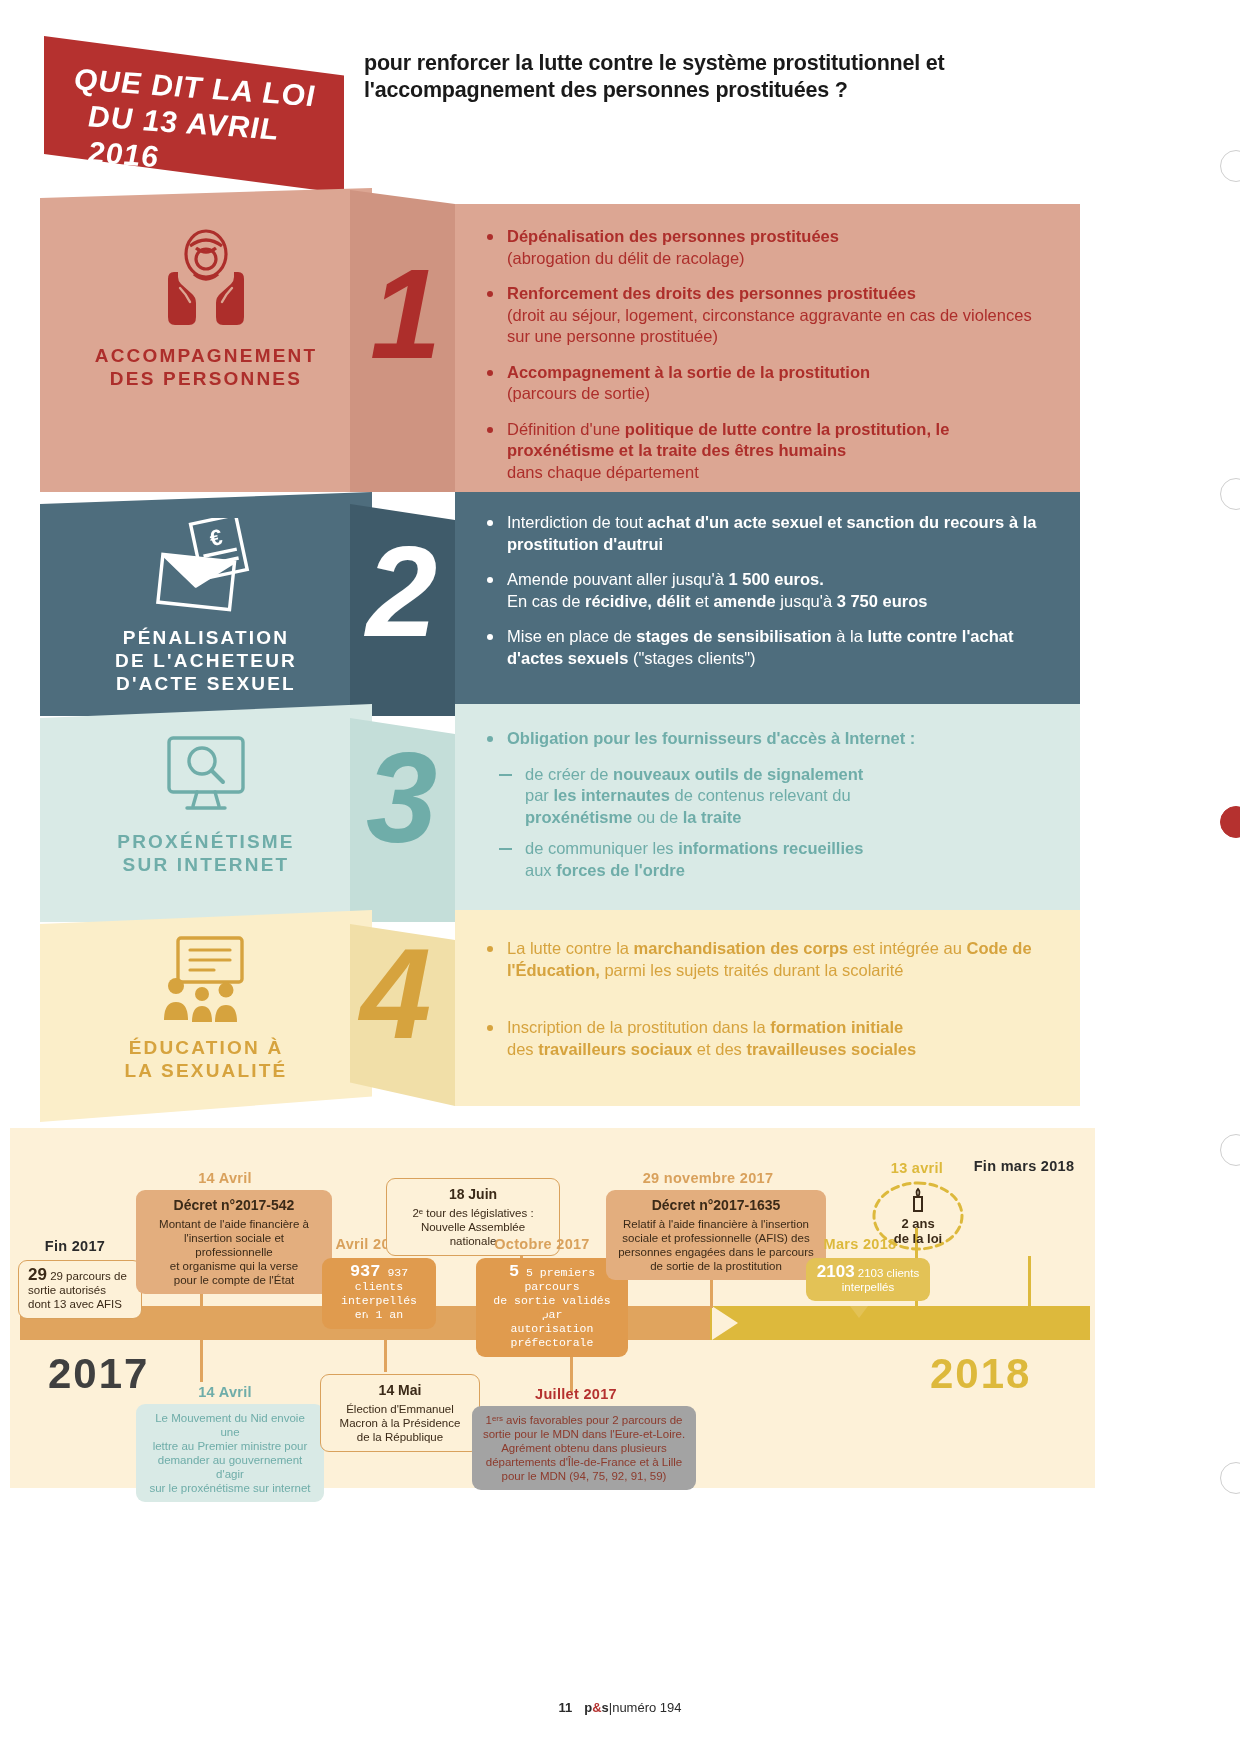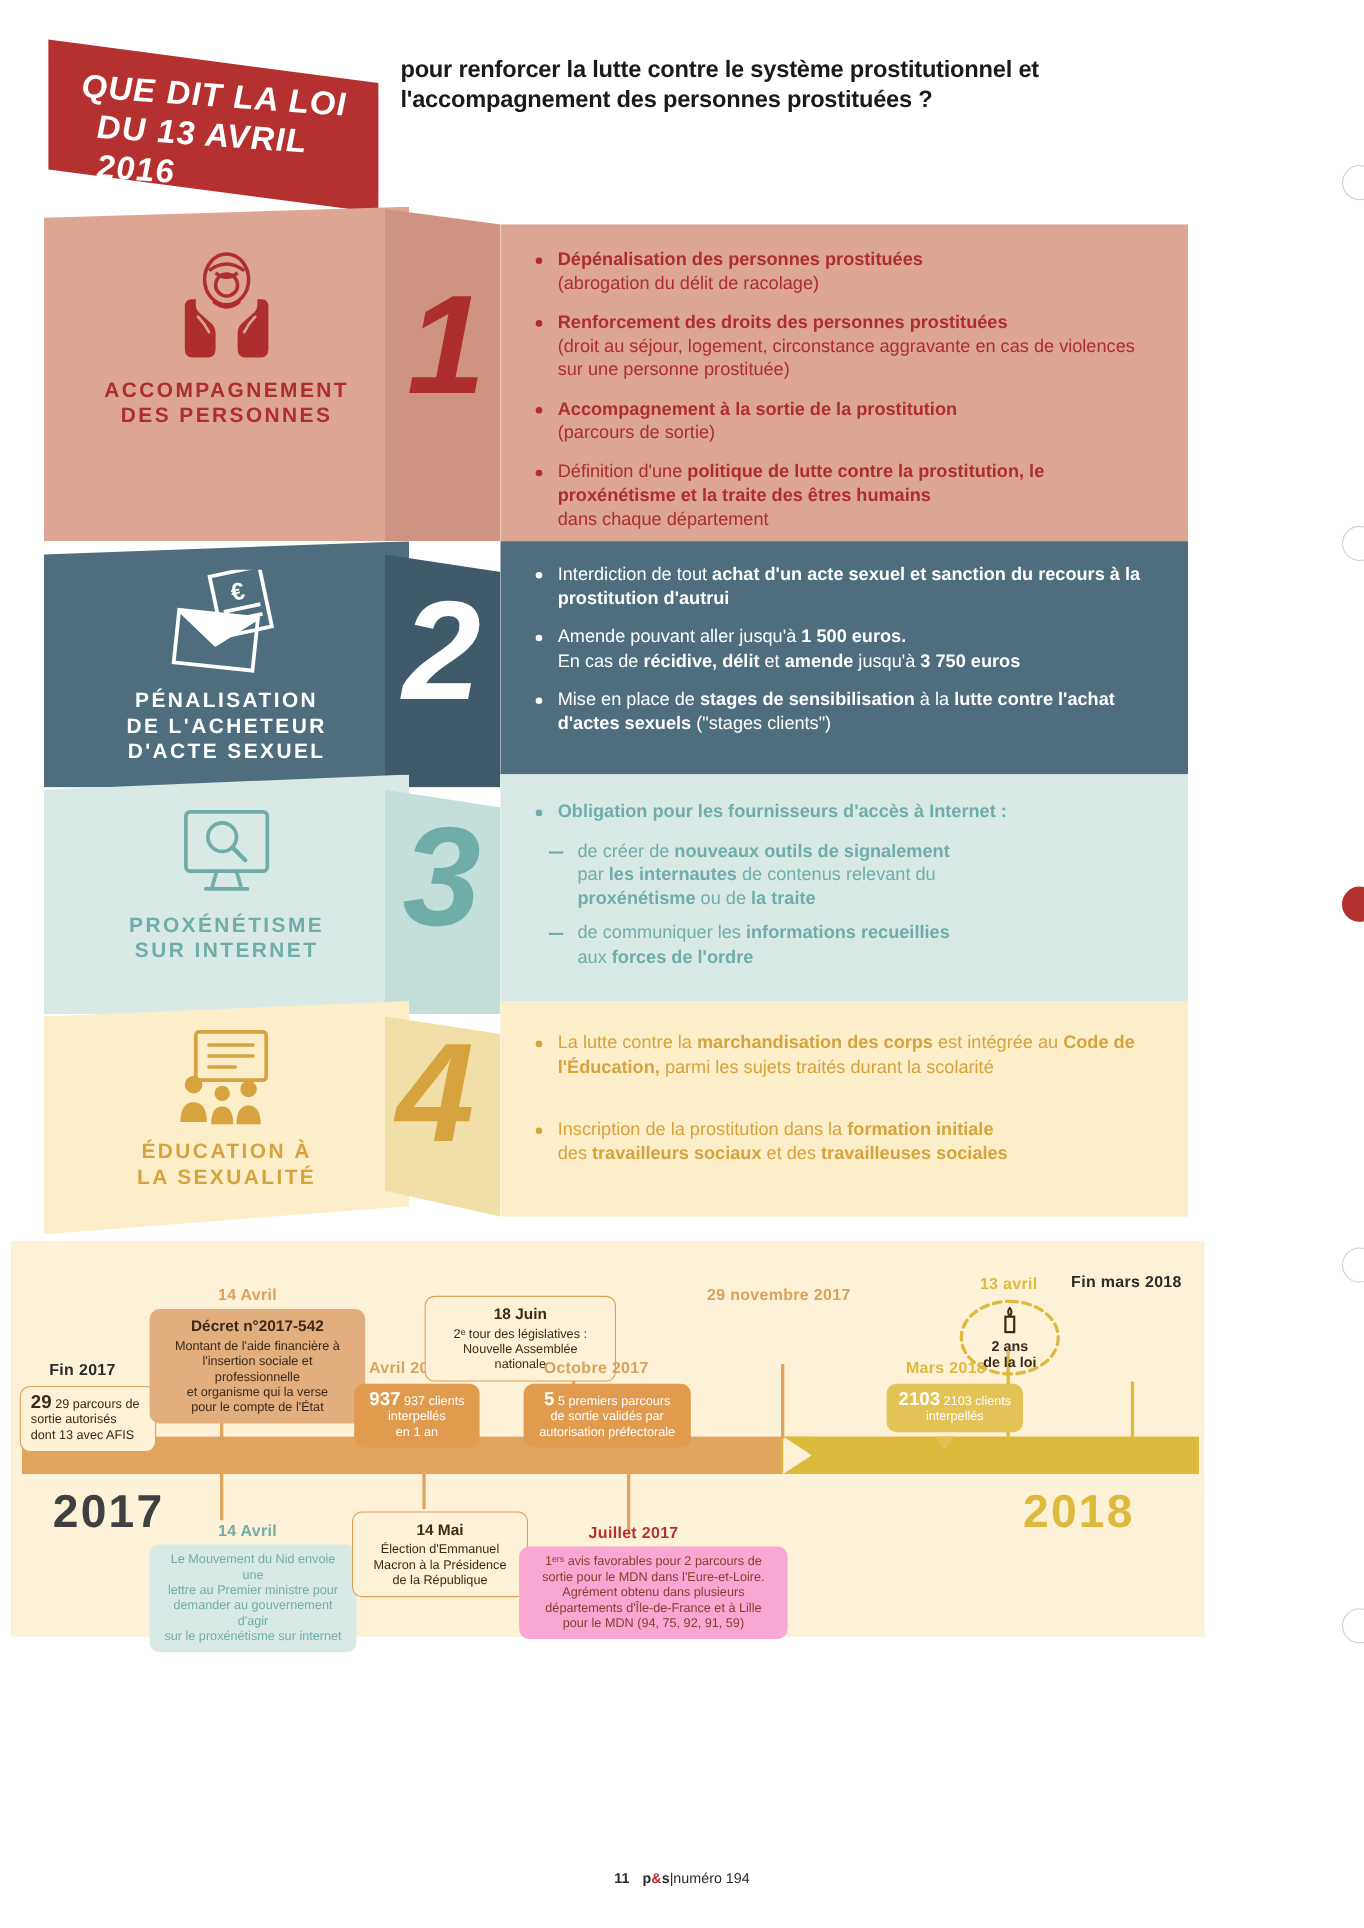--- a/index.html
+++ b/index.html
@@ -97,24 +97,24 @@
     position:absolute;font-size:42px;font-weight:bold;letter-spacing:2px;
   }
   .tick{position:absolute;width:3px;background:#e0a45e;}
   .tick.y{background:#ddb93c;}
   .tl-box{
     position:absolute;border-radius:9px;text-align:center;
     font-size:11.5px;line-height:14px;
   }
   .tl-box.filled{background:#e3ae7e;color:#3b2a18;padding:7px 9px;}
   .tl-box.outline{background:#fdf1d8;border:1.6px solid #d9a15c;color:#3b2a18;padding:7px 9px;}
-  .tl-box.orange{background:#e09b4e;color:#ffffff;padding:7px 9px;}
+  .tl-box.orange{background:#e09b4e;color:#ffffff;padding:7px 9px;font-family:Liberation Mono, monospace;}
   .tl-box.yellowc{background:#e3c256;color:#ffffff;padding:7px 9px;}
   .tl-box.teal{background:#d9eae6;color:#6fada9;padding:7px 9px;}
-  .tl-box.salmon{background:#f9a8d4;color:#8c3a2c;padding:7px 19px;}
+  .tl-box.salmon{background:#a3a3a3;color:#8c3a2c;padding:7px 9px;}
   .tl-date{
     position:absolute;font-weight:bold;font-size:14.5px;text-align:center;
     letter-spacing:.3px;
   }
   .tl-date.o{color:#d9a15c;}
   .tl-date.dark{color:#2b2b2b;}
   .tl-date.y{color:#ddb93c;}
   .tl-title{font-weight:bold;font-size:14px;line-height:17px;display:block;margin-bottom:3px;}
   .bignumsm{font-weight:bold;font-size:17px;}
   .pointer{
@@ -366,20 +366,27 @@
 
   <div class="tl-date o" style="left:462px;top:108px;width:140px;">Octobre 2017</div>
   <div class="tl-box orange" style="left:466px;top:130px;width:134px;">
     <div><span class="bignumsm">5</span> <span>5 premiers parcours</span></div>
     <div>de sortie validés par</div>
     <div>autorisation préfectorale</div>
   </div>
   <div class="pointer" style="left:524px;top:178px;border-top:12px solid #e09b4e;"></div>
 
   <div class="tl-date o" style="left:598px;top:42px;width:200px;">29 novembre 2017</div>
+  <div class="tl-box filled" style="left:596px;top:62px;width:202px;">
+    <span class="tl-title">Décret n°2017-1635</span>
+    <div>Relatif à l'aide financière à l'insertion</div>
+    <div>sociale et professionnelle (AFIS) des</div>
+    <div>personnes engagées dans le parcours</div>
+    <div>de sortie de la prostitution</div>
+  </div>
 
   <div class="tl-date y" style="left:790px;top:108px;width:120px;">Mars 2018</div>
   <div class="tl-box yellowc" style="left:796px;top:130px;width:106px;">
     <div><span class="bignumsm">2103</span> <span>2103 clients</span></div>
     <div>interpellés</div>
   </div>
   <div class="pointer" style="left:840px;top:178px;border-top:12px solid #e3c256;"></div>
 
   <div class="tl-date y" style="left:855px;top:32px;width:104px;">13 avril</div>
   <svg style="position:absolute;left:858px;top:52px;" width="100" height="72" viewBox="0 0 100 72">

